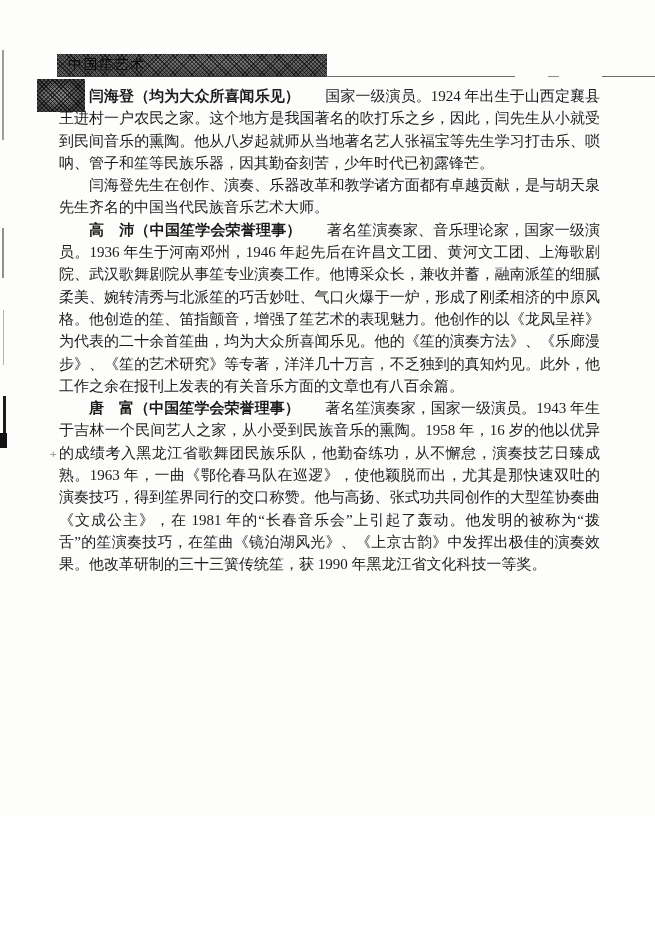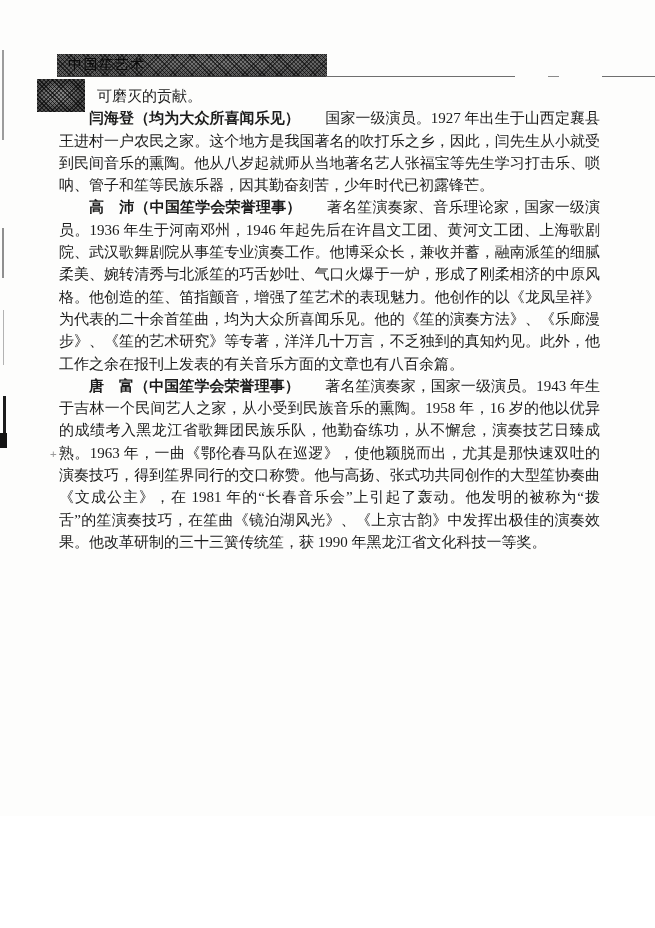--- a/index.html
+++ b/index.html
@@ -94,26 +94,26 @@
   <div class="artifact art-1"></div>
   <div class="artifact art-2"></div>
   <div class="artifact art-3"></div>
   <div class="artifact art-4"></div>
   <div class="artifact art-5"></div>
   <div class="artifact art-plus">+</div>
   <div class="artifact art-6"></div>
 
   <div class="body-text">
 
-    <p class="cont"><span>可磨灭的贡献。</span></p>
 
-    <p><span class="lead">闫海登</span><span class="lead-title">（均为大众所喜闻乐见）</span><span>国家一级演员。1927 年出生于山西定襄县王进村一户农民之家。这个地方是我国著名的吹打乐之乡，因此，闫先生从小就受到民间音乐的熏陶。他从八岁起就师从当地著名艺人张福宝等先生学习打击乐、唢呐、管子和笙等民族乐器，因其勤奋刻苦，少年时代已初露锋芒。</span></p>
+    <p><span class="lead">闫海登</span><span class="lead-title">（均为大众所喜闻乐见）</span><span>国家一级演员。1924 年出生于山西定襄县王进村一户农民之家。这个地方是我国著名的吹打乐之乡，因此，闫先生从小就受到民间音乐的熏陶。他从八岁起就师从当地著名艺人张福宝等先生学习打击乐、唢呐、管子和笙等民族乐器，因其勤奋刻苦，少年时代已初露锋芒。</span></p>
 
 
 
+    <p><span>闫海登先生在创作、演奏、乐器改革和教学诸方面都有卓越贡献，是与胡天泉先生齐名的中国当代民族音乐艺术大师。</span></p>
 
     <p><span class="lead">高　沛</span><span class="lead-title">（中国笙学会荣誉理事）</span><span>著名笙演奏家、音乐理论家，国家一级演员。1936 年生于河南邓州，1946 年起先后在许昌文工团、黄河文工团、上海歌剧院、武汉歌舞剧院从事笙专业演奏工作。他博采众长，兼收并蓄，融南派笙的细腻柔美、婉转清秀与北派笙的巧舌妙吐、气口火爆于一炉，形成了刚柔相济的中原风格。他创造的笙、笛指颤音，增强了笙艺术的表现魅力。他创作的以《龙凤呈祥》为代表的二十余首笙曲，均为大众所喜闻乐见。他的《笙的演奏方法》、《乐廊漫步》、《笙的艺术研究》等专著，洋洋几十万言，不乏独到的真知灼见。此外，他工作之余在报刊上发表的有关音乐方面的文章也有八百余篇。</span></p>
 
     <p><span class="lead">唐　富</span><span class="lead-title">（中国笙学会荣誉理事）</span><span>著名笙演奏家，国家一级演员。1943 年生于吉林一个民间艺人之家，从小受到民族音乐的熏陶。1958 年，16 岁的他以优异的成绩考入黑龙江省歌舞团民族乐队，他勤奋练功，从不懈怠，演奏技艺日臻成熟。1963 年，一曲《鄂伦春马队在巡逻》，使他颖脱而出，尤其是那快速双吐的演奏技巧，得到笙界同行的交口称赞。他与高扬、张式功共同创作的大型笙协奏曲《文成公主》，在 1981 年的“长春音乐会”上引起了轰动。他发明的被称为“拨舌”的笙演奏技巧，在笙曲《镜泊湖风光》、《上京古韵》中发挥出极佳的演奏效果。他改革研制的三十三簧传统笙，获 1990 年黑龙江省文化科技一等奖。</span></p>
 
 
   </div>
 
   <div class="watermark">
     <span class="wm-name">著名笙演奏家</span><span class="wm-url">jianpu.cn</span>

